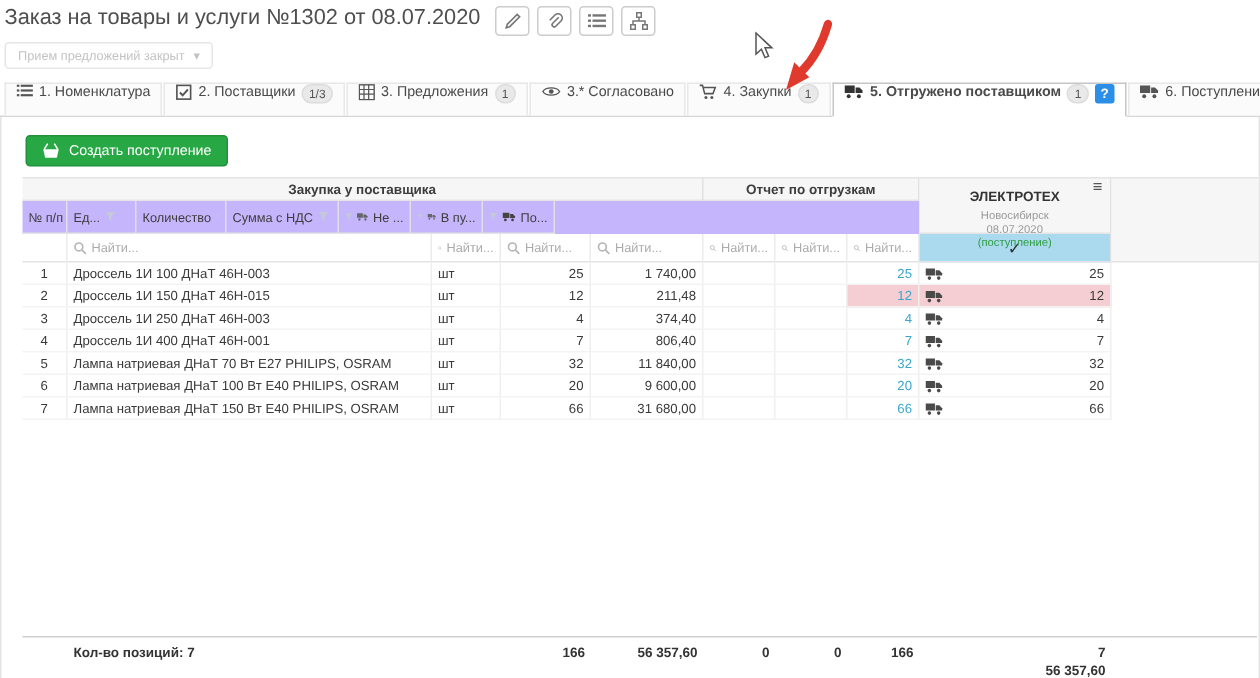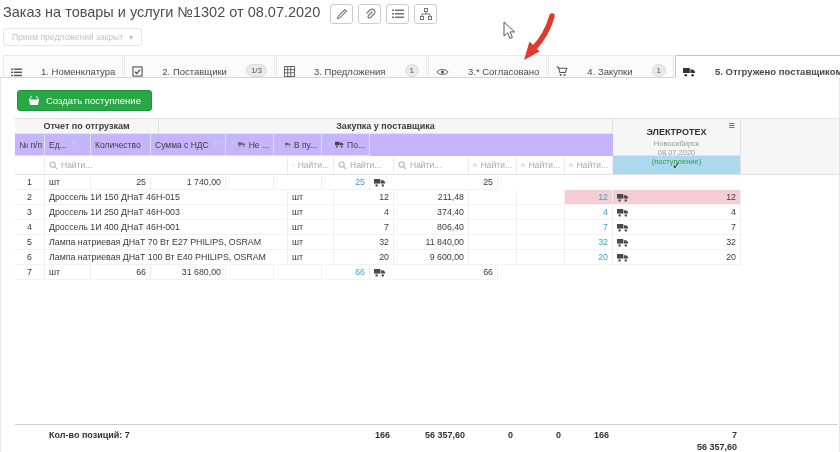--- a/index.html
+++ b/index.html
@@ -6,21 +6,21 @@
   html,body{width:840px;height:452px}
   body{position:relative;font-family:"Liberation Sans",sans-serif;background:#fff;overflow:hidden;color:#333}
 
   .page-header{position:absolute;top:4px;left:3px;display:flex;align-items:flex-start;gap:5px}
   .page-title{font-size:14.5px;color:#4e4e4e;font-weight:400;margin-right:5px;white-space:nowrap}
   .icon-btn{width:23px;height:20px;border:1px solid #ccc;border-radius:3px;background:#fff;display:flex;align-items:center;justify-content:center;cursor:pointer}
 
   .status-btn{position:absolute;top:28px;left:3px;display:flex;align-items:flex-end;gap:6px;border:1px solid #e6e6e6;border-radius:3px;background:#fff;color:#c3c3c3;font-size:8.5px;padding:3px 8px;cursor:default}
 
   .tabbar{position:absolute;top:55px;left:0;width:840px;height:23px;display:flex;align-items:flex-end;border-bottom:1px solid #d6d6d6;padding-left:3px;background:#fff}
-  .tab{height:22px;display:flex;align-items:flex-end;gap:19px;padding:0 7px;font-size:9.5px;color:#4a4a4a;border:1px solid #e8e8e8;border-bottom:none;background:#fbfbfb;margin-right:1px;white-space:nowrap;cursor:pointer}
+  .tab{height:22px;display:flex;align-items:flex-start;gap:4px;padding:0 7px;font-size:9.5px;color:#4a4a4a;border:1px solid #e8e8e8;border-bottom:none;background:#fbfbfb;margin-right:1px;white-space:nowrap;cursor:pointer}
   .tab.active{background:#fff;font-weight:700;border-color:#c6c6c6;height:23px;margin-bottom:-1px;border-bottom:1px solid #fff;position:relative;z-index:2}
   .badge{background:#e9e9e9;border:1px solid #dcdcdc;border-radius:8px;font-size:8px;line-height:11px;height:13px;padding:0 4px;color:#555;font-weight:400}
   .help-badge{background:#2b8fe8;color:#fff;border-radius:2px;width:13px;height:13px;font-size:9px;line-height:13px;text-align:center;font-weight:700;cursor:pointer}
 
   .panel{position:absolute;top:78px;left:0;width:840px;height:374px;border-left:1px solid #e4e4e4;border-right:1px solid #e4e4e4;background:#fff}
   .green-btn{position:absolute;top:12px;left:16px;height:21px;display:flex;align-items:center;gap:6px;background:#28a745;border:1px solid #23923d;border-radius:3px;color:#fff;font-size:9.5px;padding:0 10px;cursor:pointer}
 
   .tbl{position:absolute;top:40px;left:14px;right:0}
   .thead{display:flex}
   .thead-left{width:598px}
@@ -179,22 +179,22 @@
         <path d="M1.5 4.5 L3.8 0.8 M10.5 4.5 L8.2 0.8" stroke="#fff" stroke-width="1" fill="none"></path>
         <path d="M0.8 4.5 h10.4 l-1.3 5.6 H2.1z" fill="#fff"></path>
       </svg>
     <span>Создать поступление</span>
   </button>
 
   <div class="tbl">
     <div class="thead">
       <div class="thead-left">
         <div class="grow">
+          <div class="gcell gw-purchase">Закупка у поставщика</div>
           <div class="gcell gw-ship">Отчет по отгрузкам</div>
-          <div class="gcell gw-purchase">Закупка у поставщика</div>
         </div>
         <div class="crow">
           <div class="th w-num">
               <span>№ п/п</span>
             </div>
           <div class="th w-unit">
             <span>Ед...</span>
             <svg width="7" height="7" viewBox="0 0 8 8">
                 <path d="M0.5 0.5 h7 L4.9 3.6 v3.4 L3.1 6.1 V3.6z" fill="#c3ccd3"></path>
               </svg>
@@ -313,20 +313,21 @@
         <div class="sup-check">
           <span>✓</span>
         </div>
       </div>
 
       <div class="thead-filler"></div>
     </div>
 
     <div class="trow">
       <div class="td w-num tc">1</div>
+      <div class="td w-name">Дроссель 1И 100 ДНаТ 46Н-003</div>
       <div class="td w-unit">шт</div>
       <div class="td w-qty tr">25</div>
       <div class="td w-sum tr">1 740,00</div>
       <div class="td w-ship"></div>
       <div class="td w-ship"></div>
       <div class="td w-ship tr recv">25</div>
       <div class="td w-sup sup-cell">
         <svg width="12" height="9" viewBox="0 0 12 9">
             <path d="M0 1 h6.3 v4.6 H0z" fill="#4a4a4a"></path>
             <path d="M6.8 2.2 h2.4 l1.9 1.9 v1.5 H6.8z" fill="#4a4a4a"></path>
@@ -432,20 +433,21 @@
             <path d="M6.8 2.2 h2.4 l1.9 1.9 v1.5 H6.8z" fill="#4a4a4a"></path>
             <circle cx="2.6" cy="7.4" r="1.2" fill="#4a4a4a"></circle>
             <circle cx="8.8" cy="7.4" r="1.2" fill="#4a4a4a"></circle>
           </svg>
         <span>20</span>
       </div>
     </div>
 
     <div class="trow">
       <div class="td w-num tc">7</div>
+      <div class="td w-name">Лампа натриевая ДНаТ 150 Вт Е40 PHILIPS, OSRAM</div>
       <div class="td w-unit">шт</div>
       <div class="td w-qty tr">66</div>
       <div class="td w-sum tr">31 680,00</div>
       <div class="td w-ship"></div>
       <div class="td w-ship"></div>
       <div class="td w-ship tr recv">66</div>
       <div class="td w-sup sup-cell">
         <svg width="12" height="9" viewBox="0 0 12 9">
             <path d="M0 1 h6.3 v4.6 H0z" fill="#4a4a4a"></path>
             <path d="M6.8 2.2 h2.4 l1.9 1.9 v1.5 H6.8z" fill="#4a4a4a"></path>

